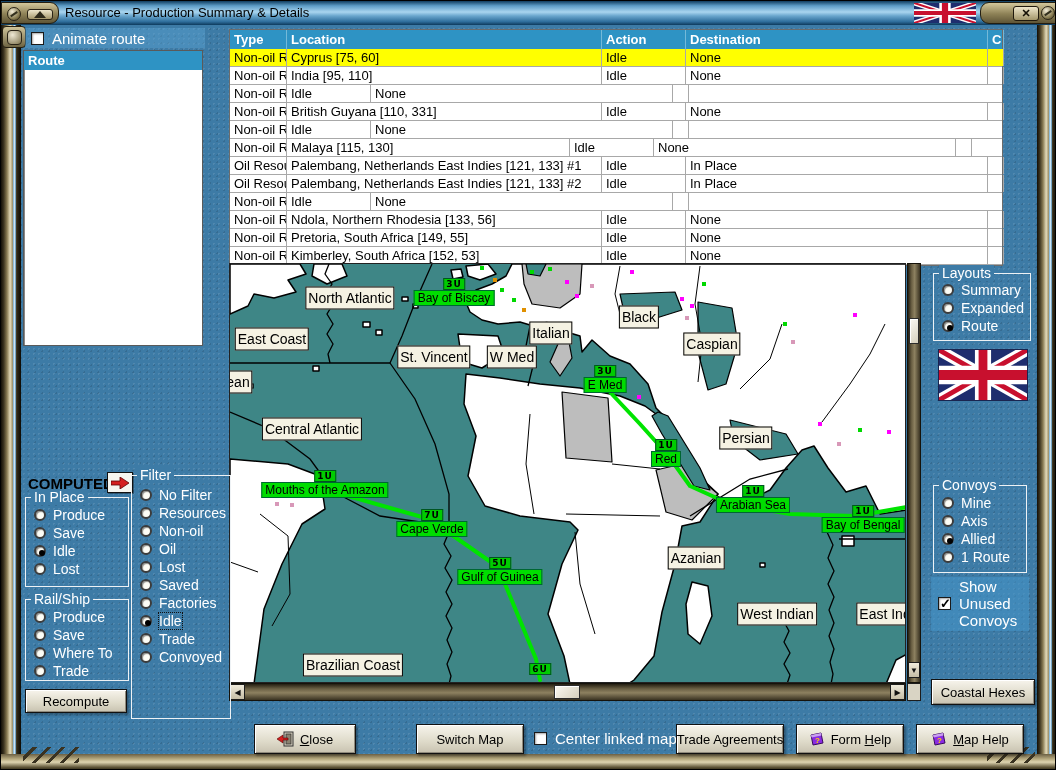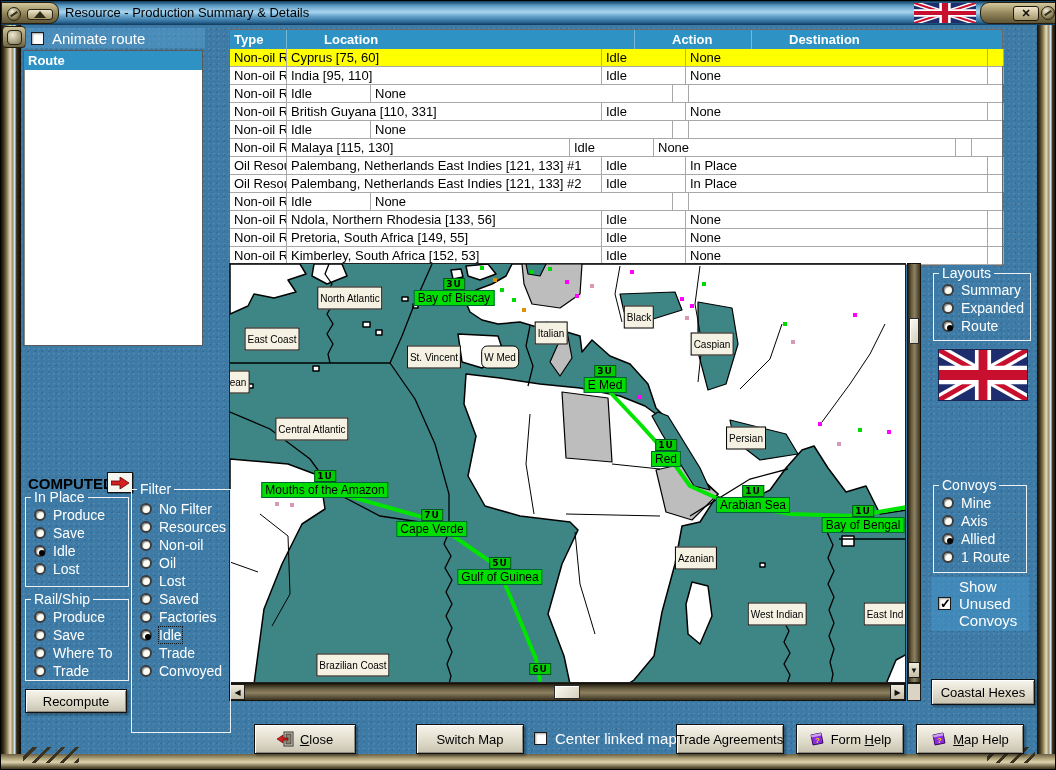--- a/index.html
+++ b/index.html
@@ -38,29 +38,29 @@
     background:radial-gradient(circle at 35% 30%,#efe9d4,#7c714c);border:1px solid #2a2416;}
   
   .animate-panel{left:24px;top:27px;width:180px;height:20px;background:rgba(90,165,210,.45);display:flex;align-items:center;gap:8px;padding-left:6px;}
   .cb{width:13px;height:13px;background:#fff;border:1px solid #1a1a1a;box-shadow:inset 1px 1px 2px rgba(0,0,0,.35);position:relative;flex:none;}
   .cb.on::after{content:"✓";position:absolute;left:1px;top:-3px;font-size:13px;font-weight:bold;color:#000;}
   .wlabel{color:#fff;font-size:15px;white-space:nowrap;}
   .routelist{left:22px;top:49px;width:180px;height:296px;background:#fff;border:1px solid #5a5a5a;box-shadow:inset 1px 1px 0 #888;}
   .routelist .hdr{height:19px;background:#2e93c4;color:#fff;font-weight:bold;font-size:13px;padding:2px 4px;}
   
   .tbl{left:228px;top:28px;width:774px;background:#fff;border:1px solid #6b6b6b;}
-  .thead{display:flex;height:19px;background:#2e93c4;gap:33px;}
+  .thead{display:flex;height:19px;background:#2e93c4;}
   .hc{padding:2px 4px;color:#fff;font-weight:bold;font-size:13px;border-right:1px solid #74b9d8;white-space:nowrap;overflow:hidden;flex:none;}
   .tr{display:flex;height:18px;border-bottom:1px solid #a8a8a8;background:#fff;}
   .tr.sel{background:#ffff00;}
   .td{padding:1px 4px;font-size:13px;color:#000;border-right:1px solid #a8a8a8;white-space:nowrap;overflow:hidden;flex:none;}
   
   .map{left:228px;top:262px;width:677px;height:420px;background:#3e8686;border:1px solid #222;overflow:hidden;}
   .sea-lab{position:absolute;transform:translate(-50%,-50%);background:#f5f2e3;border:1px solid #000;color:#000;
-    font-size:10px;line-height:13px;padding:4px 2px;white-space:nowrap;}
+    font-size:14px;line-height:13px;padding:4px 2px;white-space:nowrap;}
   .cv-lab{position:absolute;transform:translate(-50%,-50%);background:#00dd00;border:1px solid #063;color:#000;
     font-size:12px;line-height:14px;padding:0 3px;white-space:nowrap;}
   .cv-badge{position:absolute;transform:translate(-50%,-100%);background:#00cc00;border:1px solid #052;color:#000;
     font-family:"DejaVu Sans",sans-serif;font-weight:bold;font-size:9px;line-height:10px;padding:0 2px;letter-spacing:1px;white-space:nowrap;}
   
   .sb-track-v{left:906px;top:262px;width:14px;height:420px;
     background:linear-gradient(90deg,#241f12,#6a5f43 30%,#8d8160 55%,#3a3322);border:1px solid #15120a;}
   .sb-track-h{left:228px;top:682px;width:677px;height:18px;
     background:linear-gradient(180deg,#241f12,#6a5f43 30%,#8d8160 55%,#3a3322);border:1px solid #15120a;}
   .sb-thumb{position:absolute;background:linear-gradient(135deg,#fbf9f2,#d6d0bd);border:1px solid #2b2b2b;box-shadow:inset 1px 1px 0 #fff;}
@@ -314,21 +314,21 @@
       <g id="routes" fill="none" stroke="#00e400" stroke-width="4" stroke-linecap="round" stroke-linejoin="round">
           <polyline points="378,126 410,160 437,190 460,222 500,240 560,250 625,252 677,243"></polyline>
           <polyline points="104,228 199,255 268,303 306,395 310,416"></polyline>
         </g>
     </svg>
     <div id="maplabels">
         <div class="sea-lab" style="left: 120px; top: 34px;">North Atlantic</div>
         <div class="sea-lab" style="left: 42px; top: 75px;">East Coast</div>
         <div class="sea-lab" style="left: 8px; top: 118px;">ean</div>
         <div class="sea-lab" style="left: 204px; top: 93px;">St. Vincent</div>
-        <div class="sea-lab" style="left: 270px; top: 93px; border-radius: 6px;">W Med</div>
+        <div class="sea-lab" style="left: 282px; top: 93px;">W Med</div>
         <div class="sea-lab" style="left: 321px; top: 69px;">Italian</div>
         <div class="sea-lab" style="left: 409px; top: 53px;">Black</div>
         <div class="sea-lab" style="left: 482px; top: 80px;">Caspian</div>
         <div class="sea-lab" style="left: 82px; top: 165px;">Central Atlantic</div>
         <div class="sea-lab" style="left: 516px; top: 174px;">Persian</div>
         <div class="sea-lab" style="left: 466px; top: 294px;">Azanian</div>
         <div class="sea-lab" style="left: 547px; top: 350px;">West Indian</div>
         <div class="sea-lab" style="left: 655px; top: 350px;">East Ind</div>
         <div class="sea-lab" style="left: 123px; top: 401px;">Brazilian Coast</div>
         <div class="cv-badge" style="left: 224px; top: 26px;">3U</div>
@@ -406,21 +406,21 @@
         </div>
         <div class="radio-row">
           <span class="radio"></span>
           <span class="rlabel">Trade</span>
         </div>
       </div>
   </div>
   <button class="btn" style="left:24px;top:688px;width:102px;height:24px;">
     <span>Recompute</span>
   </button>
-  <div class="grp" style="left:130px;top:488px;width:100px;height:244px;">
+  <div class="grp" style="left:130px;top:474px;width:100px;height:244px;">
     <span class="ttl">Filter</span>
     <div style="padding-top:8px;">
         <div class="radio-row">
           <span class="radio"></span>
           <span class="rlabel">No Filter</span>
         </div>
         <div class="radio-row">
           <span class="radio"></span>
           <span class="rlabel">Resources</span>
         </div>

